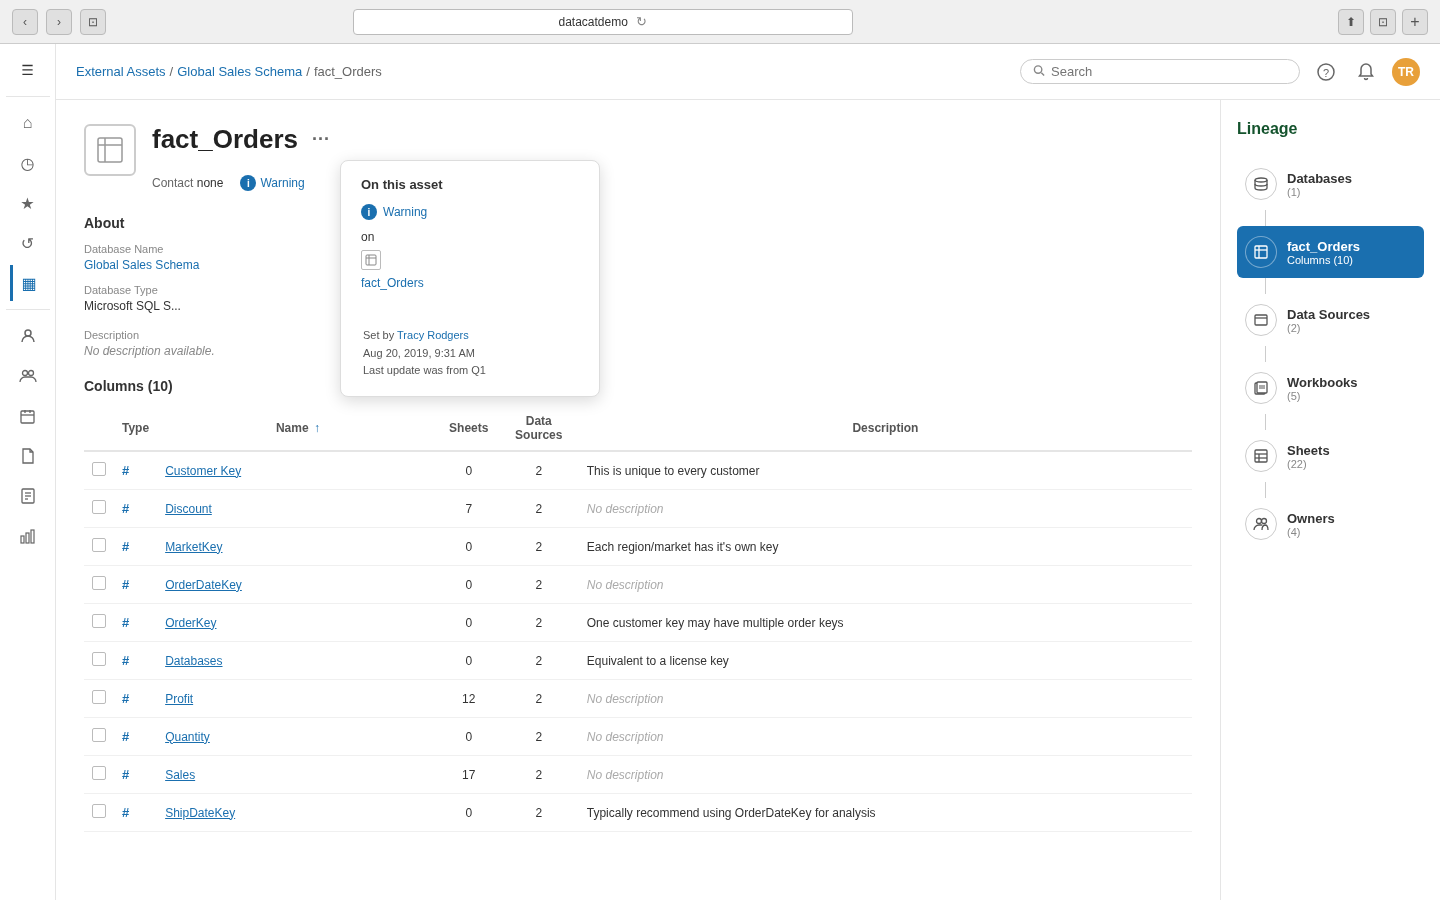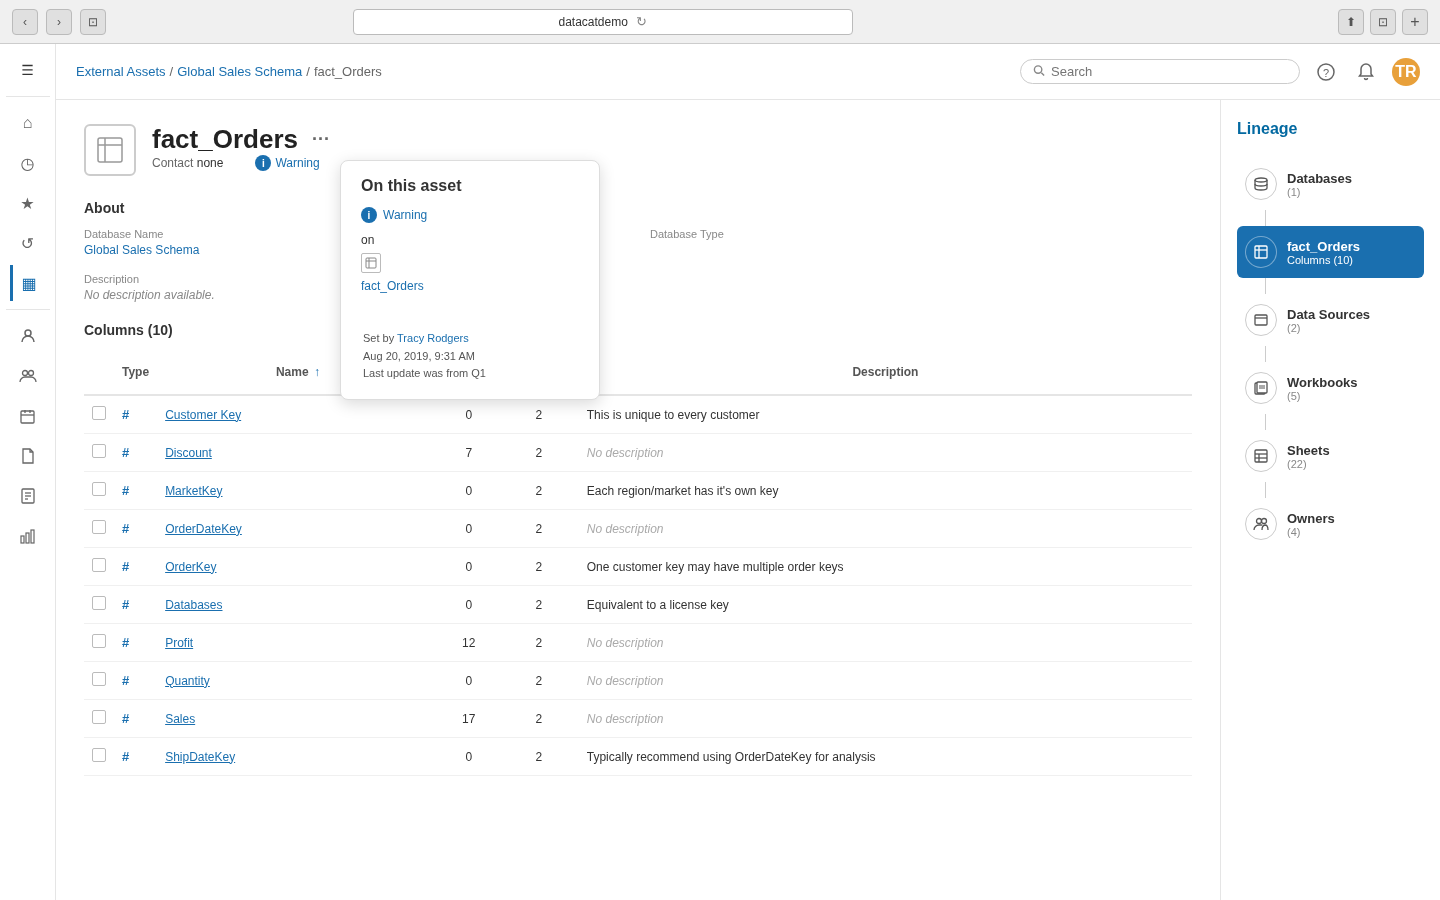--- a/index.html
+++ b/index.html
@@ -173,22 +173,22 @@
       font-size: 18px;
       color: #666;
       cursor: pointer;
       padding: 0 4px;
     }
 
     
     .contact-row {
       display: flex;
       align-items: center;
-      gap: 32px;
-      margin-top: 0;
+      gap: 17px;
+      margin-top: 20px;
       font-size: 12px;
       color: #666;
     }
     .warning-badge {
       display: flex;
       align-items: center;
       gap: 4px;
       color: #1a6faf;
       font-size: 12px;
       cursor: pointer;
@@ -211,21 +211,21 @@
       left: 340px;
       background: #fff;
       border: 1px solid #ddd;
       border-radius: 8px;
       box-shadow: 0 4px 16px rgba(0,0,0,0.15);
       padding: 16px 20px;
       min-width: 260px;
       z-index: 100;
     }
     .tooltip-popup h4 {
-      font-size: 16px;
+      font-size: 13px;
       font-weight: 600;
       color: #333;
       margin-bottom: 12px;
     }
     .tooltip-warning-row {
       display: flex;
       align-items: center;
       gap: 6px;
       margin-bottom: 10px;
     }
@@ -263,21 +263,21 @@
     .about-section {
       margin-top: 24px;
     }
     .about-section h3 {
       font-size: 14px;
       font-weight: 600;
       margin-bottom: 12px;
     }
     .about-grid {
       display: grid;
-      grid-template-columns: 1fr 1fr;
+      grid-template-columns: 1fr;
       gap: 12px 24px;
       margin-bottom: 16px;
     }
     .about-item label {
       display: block;
       font-size: 11px;
       color: #888;
       margin-bottom: 3px;
     }
     .about-item .value {
@@ -329,21 +329,21 @@
     .right-panel {
       width: 220px;
       border-left: 1px solid #e5e5e5;
       padding: 20px 16px;
       overflow-y: auto;
     }
     .lineage-title {
       font-size: 16px;
       font-weight: 600;
       margin-bottom: 20px;
-      color: #0369a1;
+      color: #14532d;
     }
     .lineage-items {
       display: flex;
       flex-direction: column;
       gap: 0;
     }
     .lineage-item {
       display: flex;
       align-items: center;
       gap: 10px;
@@ -494,21 +494,21 @@
               <circle cx="9" cy="9" r="8" stroke="#666" stroke-width="1.5"></circle>
               <text x="9" y="13.5" text-anchor="middle" font-size="11" fill="#666" font-family="Arial">?</text>
             </svg>
         </div>
         <div class="top-icon">
           <svg width="16" height="18" viewBox="0 0 16 18" fill="none">
               <path d="M8 1C5.239 1 3 3.239 3 6v5l-1.5 2h13L13 11V6c0-2.761-2.239-5-5-5z" stroke="#666" stroke-width="1.5" fill="none"></path>
               <path d="M6.5 15a1.5 1.5 0 003 0" stroke="#666" stroke-width="1.5" fill="none"></path>
             </svg>
         </div>
-        <div class="top-icon" style="background:#e8a03a; color:#fff; font-size:16px; font-weight:bold;">TR</div>
+        <div class="top-icon" style="background:#e8a03a; color:#fff; font-size:12px; font-weight:bold;">TR</div>
       </div>
     </div>
 
     <div class="content-area">
 
       <div class="main-content">
 
         <div class="asset-header">
           <div class="asset-icon-box">
             <svg width="28" height="28" viewBox="0 0 28 28" fill="none">
@@ -563,20 +563,21 @@
 
         <div class="about-section">
           <h3>About</h3>
           <div class="about-grid">
             <div class="about-item">
               <label>Database Name</label>
               <div class="value">Global Sales Schema</div>
             </div>
             <div class="about-item">
               <label>Database Type</label>
+              <div class="value plain">Microsoft SQL S...</div>
             </div>
           </div>
           <div class="about-item">
             <label>Description</label>
             <div class="value plain" style="font-size:12px; color:#888; font-style:italic;">No description available.</div>
           </div>
         </div>
 
         <div class="columns-section">
           <h3>Columns (10)</h3>

